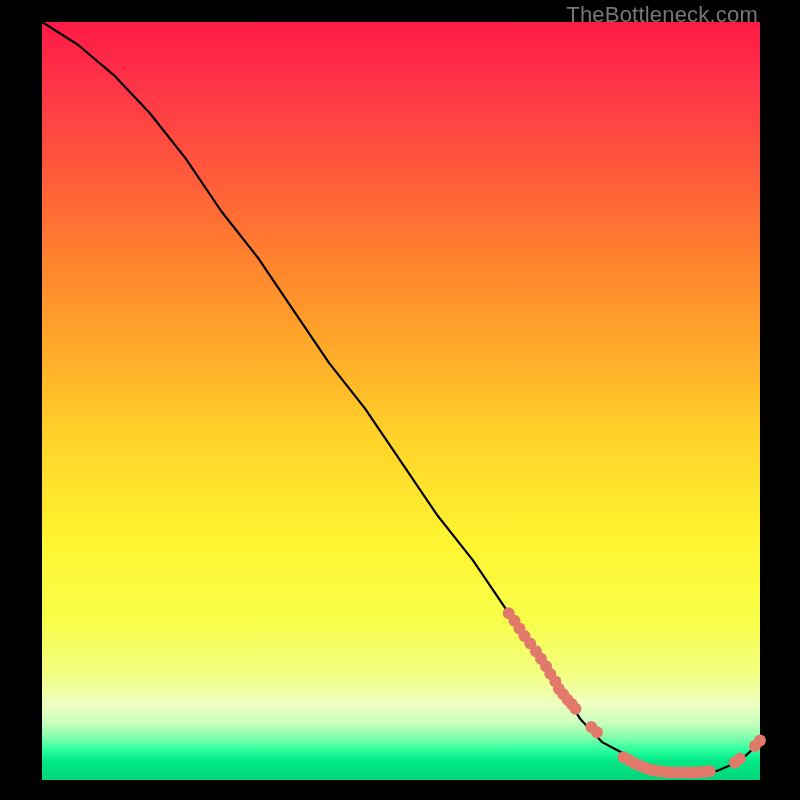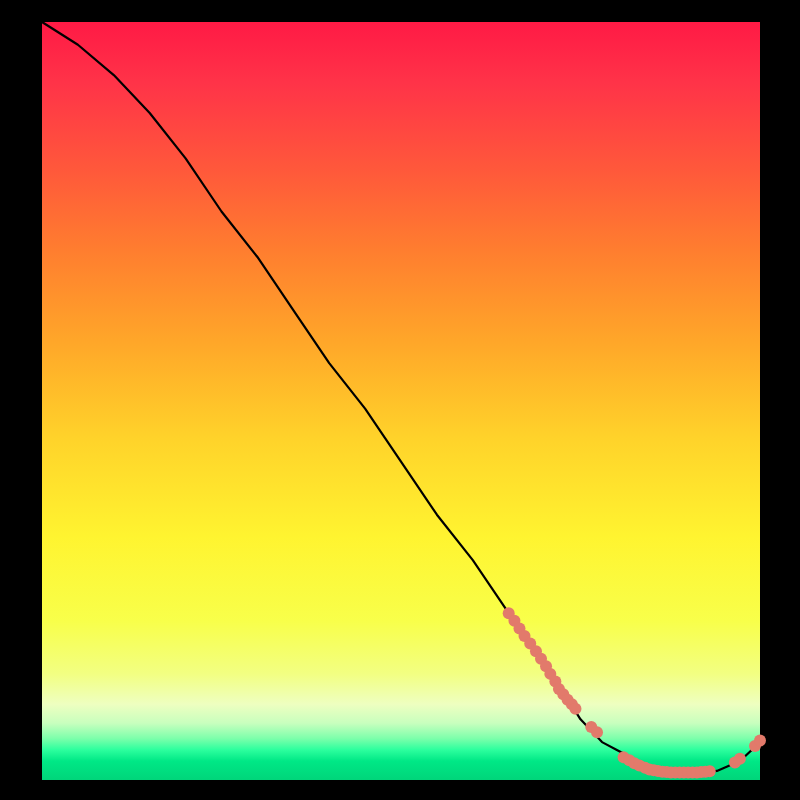--- a/index.html
+++ b/index.html
@@ -58,20 +58,21 @@
     top: 0;
     width: 718px;
     height: 758px;
     overflow: visible;
   }
 </style>
 </head>
 <body>
 
 <div class="frame">
+  <div class="watermark">TheBottleneck.com</div>
   <div class="plot-area">
     <svg class="curve" viewBox="0 0 718 758" preserveAspectRatio="none">
       <g id="svg-root">
           <path d="M0.00 0.00 L35.90 22.74 L71.80 53.06 L107.70 90.96 L143.60 136.44 L179.50 189.50 L215.40 234.98 L251.30 288.04 L287.20 341.10 L323.10 386.58 L359.00 439.64 L394.90 492.70 L430.80 538.18 L466.70 591.24 L481.06 613.98 L502.60 644.30 L524.14 674.62 L538.50 697.36 L560.04 720.10 L574.40 727.68 L595.94 739.05 L610.30 746.63 L631.84 750.42 L646.20 750.42 L660.56 750.42 L674.92 748.90 L689.28 742.84 L703.64 733.74 L718.00 720.10" fill="none" stroke="#000000" stroke-width="2.2" stroke-linecap="round" stroke-linejoin="round"></path>
           <g>
             <circle cx="466.70" cy="591.24" r="6" fill="#e27a6b"></circle>
             <circle cx="472.44" cy="598.82" r="6" fill="#e27a6b"></circle>
             <circle cx="477.47" cy="606.40" r="6" fill="#e27a6b"></circle>
             <circle cx="482.50" cy="613.98" r="6" fill="#e27a6b"></circle>
             <circle cx="488.24" cy="621.56" r="6" fill="#e27a6b"></circle>

